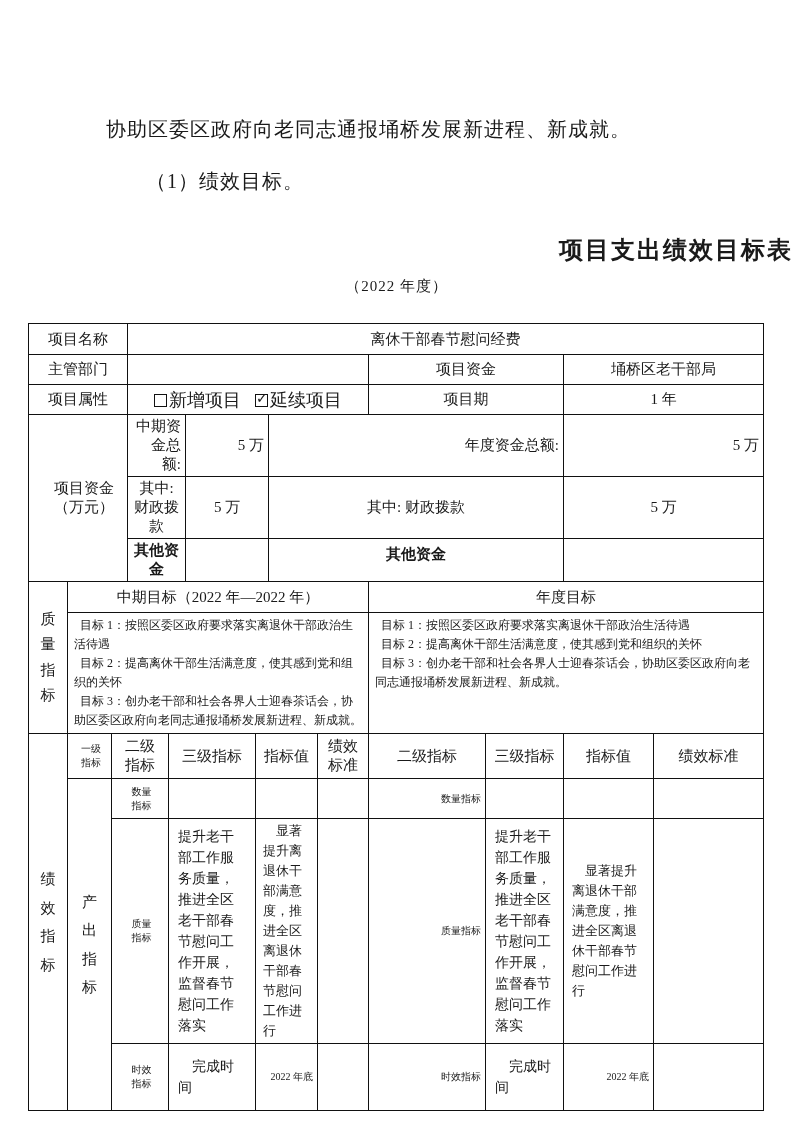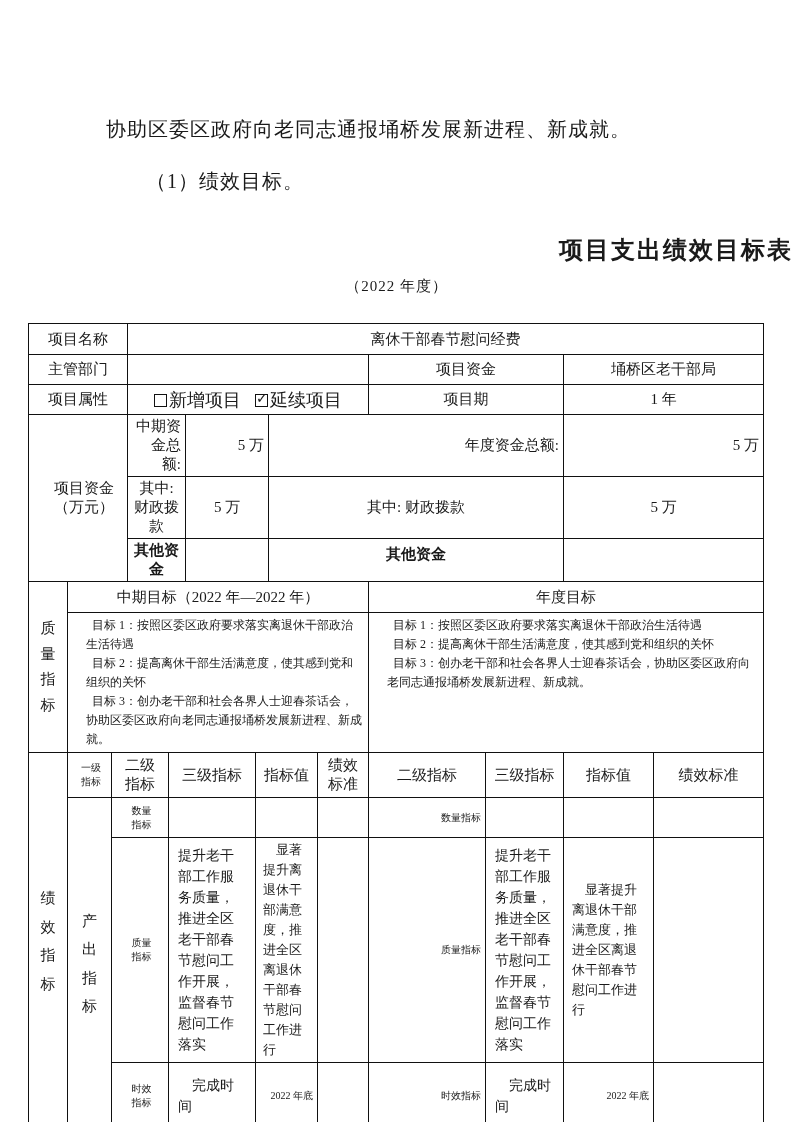--- a/index.html
+++ b/index.html
@@ -39,21 +39,21 @@
   tr.r-ihdr  td{height:45px;}
   tr.r-qty   td{height:40px;}
   tr.r-qual  td{height:205px;}
   tr.r-time  td{height:67px;}
   
   .v-label{width:1em;margin:0 auto;line-height:1.9;word-break:break-all;}
   .v-label.tight{line-height:1.7;}
   .w2{max-width:2.3em;margin:0 auto;}
   .w4{max-width:4.8em;margin:0 auto;}
   .goal-cell{vertical-align:top;text-align:left;font-size:12px;line-height:19px;padding:3px 6px;}
-  .goal-cell div{text-indent:6px;margin-left:12px;}
+  .goal-cell div{text-indent:6px;}
   .txt-left{text-align:left;font-size:14px;line-height:21px;padding:2px 9px;}
   .txt-val{text-align:left;font-size:13px;line-height:20px;padding:2px 7px;text-indent:1em;}
   .txt-val-r{text-align:left;font-size:13px;line-height:20px;padding:2px 8px;text-indent:1em;}
   .bottom{vertical-align:bottom;}
   .top{vertical-align:top;padding-top:6px;}
   .small14{font-size:10px;text-align:right;}
   
   .cb{display:inline-block;width:11px;height:11px;border:1px solid #111;
       position:relative;vertical-align:-1px;margin-right:2px;}
   .cb.checked::after{

